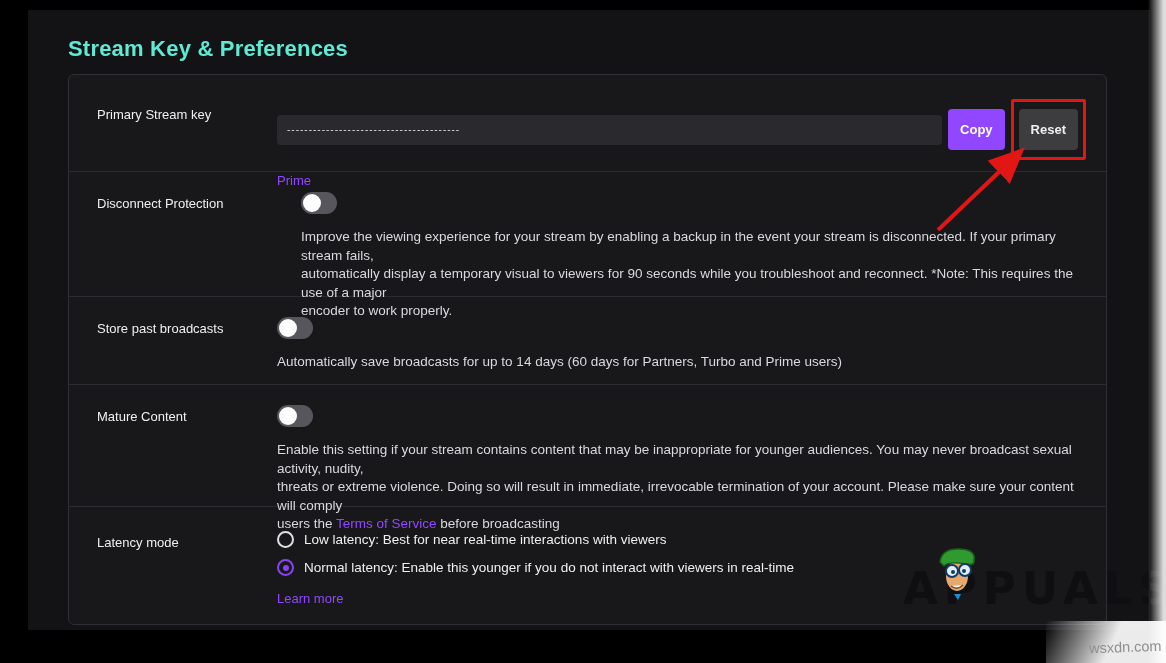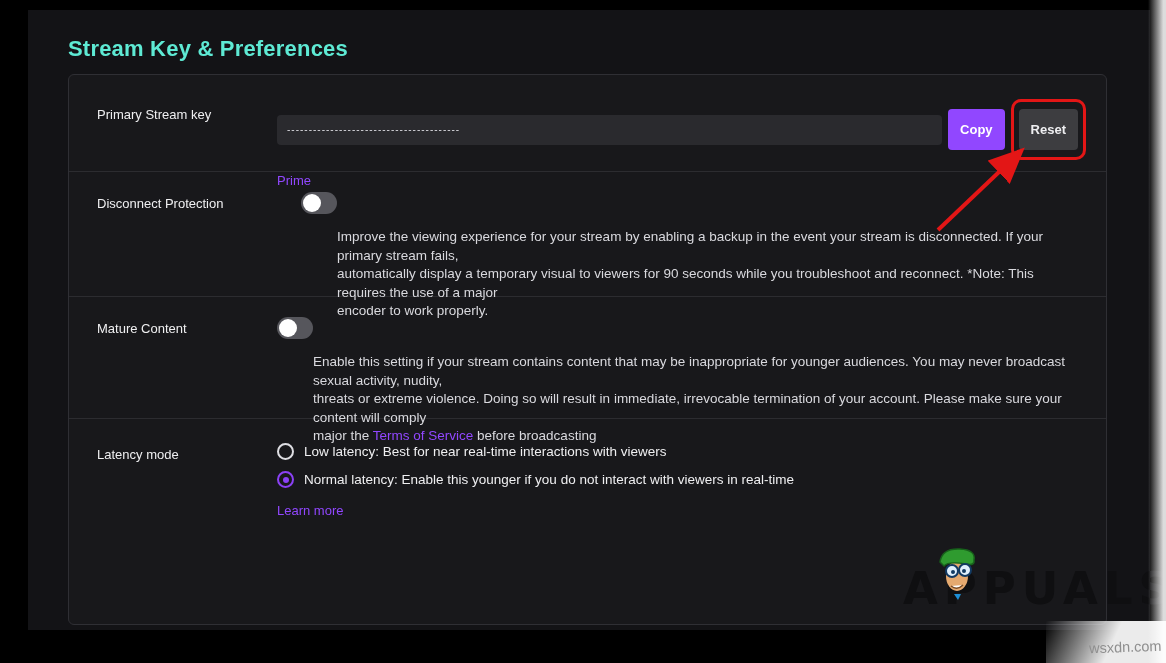--- a/index.html
+++ b/index.html
@@ -24,29 +24,29 @@
   .row-label { width:180px; flex:none; font-size:13px; font-weight:normal; color:#efeff1; padding-top:4px;margin-left:8px; }
   .row-key .row-label { padding-top:8px; }
   .row-content { flex:1; min-width:0; }
 
   
   .key-line { display:flex; align-items:center; gap:6px; }
   .key-input { flex:1; height:30px; background:#2a2a2e; border:none; border-radius:4px; color:#dcdce1; padding:0 10px; font-size:10px; letter-spacing:1px; font-family:"Liberation Sans", sans-serif; outline:none; }
   .btn { height:41px; border:none; border-radius:4px; font-size:13px; font-weight:bold; padding:0 12px; cursor:pointer; font-family:"Liberation Sans", sans-serif; }
   .btn-copy { background:#9147ff; color:#fff; }
   .btn-reset { background:#3d3d40; color:#efeff1; }
-  .red-box { border:3px solid #e31616; border-radius:10px; padding:7px 5px; display:flex; align-items:center; flex:none; }
+  .red-box { border:3px solid #e31616; border-radius:2px; padding:7px 5px; display:flex; align-items:center; flex:none; }
   .link { color:#9147ff; font-size:13px; text-decoration:none; display:inline-block; cursor:pointer; }
   .show-link { margin-top:13px; }
 
   
   .toggle { position:relative; width:36px; height:22px; border-radius:12px; background:#56565c; display:inline-block; cursor:pointer; }
   .toggle .knob { position:absolute; left:2px; top:2px; width:18px; height:18px; border-radius:50%; background:#fff; }
 
-  .desc { margin-top:10px; font-size:13.5px; line-height:18.5px; color:#d9d9de;margin-left:36px; }
+  .desc { margin-top:10px; font-size:13.5px; line-height:18.5px; color:#d9d9de; }
   .desc .inline-link { color:#9147ff; cursor:pointer; }
 
   
   .option { display:flex; align-items:center; margin-bottom:11px; font-size:13.5px; color:#efeff1; cursor:pointer; }
   .radio { width:17px; height:17px; border-radius:50%; border:2px solid #dedee3; margin-right:10px; flex:none; position:relative; }
   .radio.selected { border-color:#8b41f6; }
   .radio.selected::after { content:""; position:absolute; left:3.5px; top:3.5px; width:6px; height:6px; border-radius:50%; background:#8b41f6; }
   .learn-link { margin-top:4px; }
 
   
@@ -90,29 +90,38 @@
         <div class="row-content">
           <span class="toggle"><span class="knob"></span></span>
           <div class="desc">
             <div>Improve the viewing experience for your stream by enabling a backup in the event your stream is disconnected. If your primary stream fails,</div>
             <div>automatically display a temporary visual to viewers for 90 seconds while you troubleshoot and reconnect. *Note: This requires the use of a major</div>
             <div>encoder to work properly.</div>
           </div>
         </div>
       </div>
 
+      <div class="row row-store">
+        <div class="row-label">Store past broadcasts</div>
+        <div class="row-content">
+          <span class="toggle"><span class="knob"></span></span>
+          <div class="desc">
+            <div>Automatically save broadcasts for up to 14 days (60 days for Partners, Turbo and Prime users)</div>
+          </div>
+        </div>
+      </div>
 
       <div class="row row-mature">
         <div class="row-label">Mature Content</div>
         <div class="row-content">
           <span class="toggle"><span class="knob"></span></span>
           <div class="desc">
             <div>Enable this setting if your stream contains content that may be inappropriate for younger audiences. You may never broadcast sexual activity, nudity,</div>
             <div>threats or extreme violence. Doing so will result in immediate, irrevocable termination of your account. Please make sure your content will comply</div>
-            <div><span>major the </span><span class="inline-link">Terms of Service</span><span> before broadcasting</span></div>
+            <div><span>users the </span><span class="inline-link">Terms of Service</span><span> before broadcasting</span></div>
           </div>
         </div>
       </div>
 
       <div class="row row-latency">
         <div class="row-label">Latency mode</div>
         <div class="row-content">
           <div class="option">
             <span class="radio"></span>
             <span>Low latency: Best for near real-time interactions with viewers</span>

